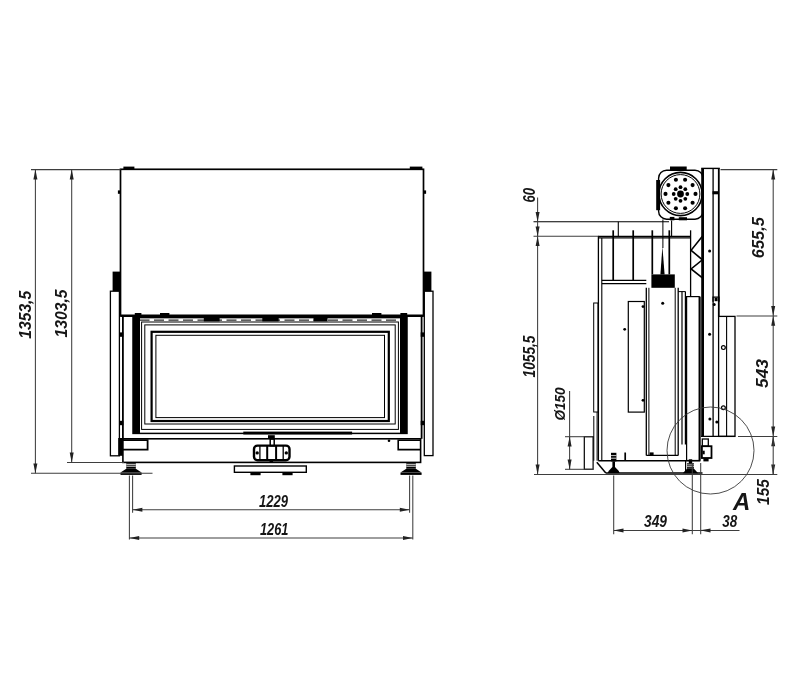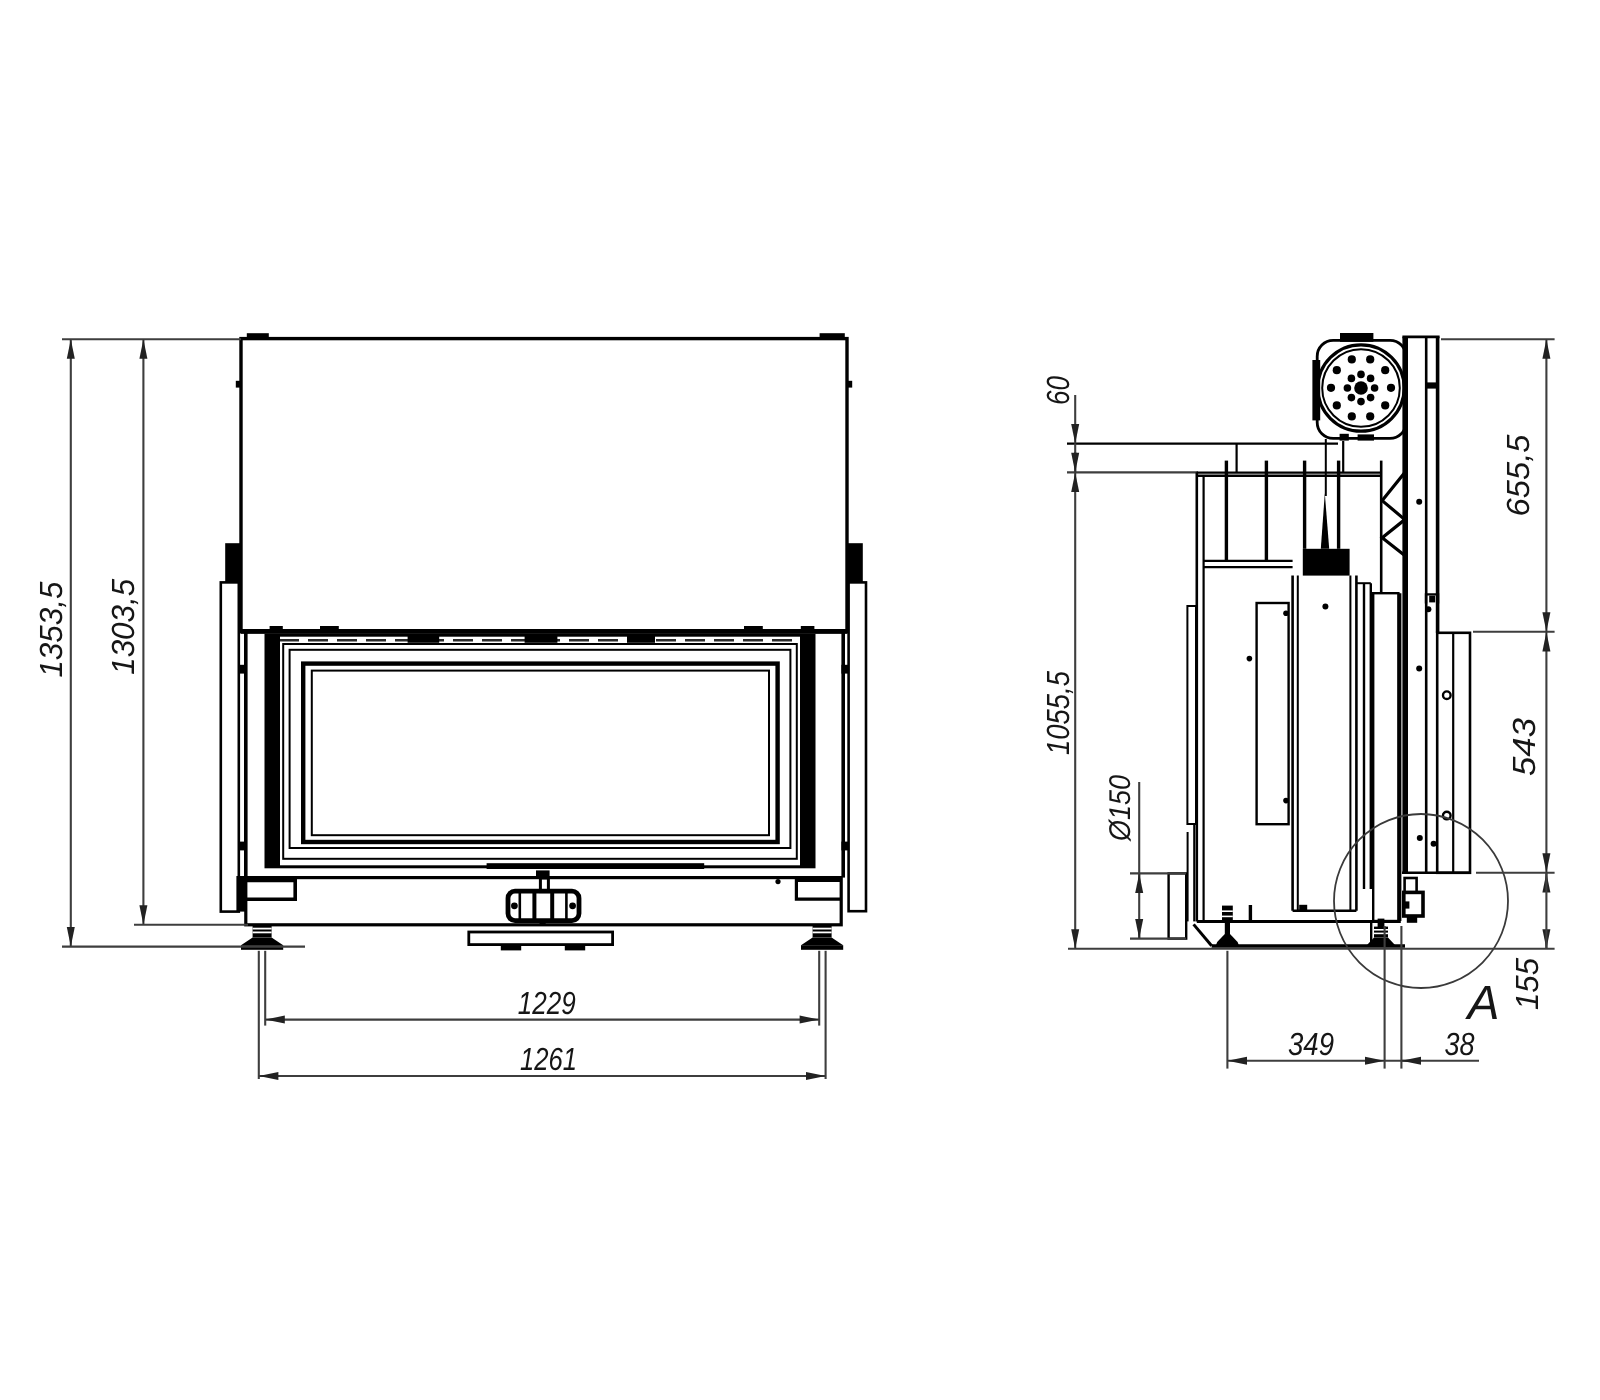--- a/index.html
+++ b/index.html
@@ -1,16 +1,16 @@
 <!DOCTYPE html>
 <html><head>
 <meta charset="utf-8">
 <style>
 html,body{margin:0;padding:0;background:#fff;}
-.wrap{width:736px;height:700px;background:#f9a8d4;position:relative;}
+.wrap{width:736px;height:700px;background:#f9a8d4;position:relative;font-weight:bold;}
 text{font-family:"Liberation Sans",sans-serif;font-style:italic;fill:#161616;}
 .t14{font-size:16px;}
 .t13{font-size:16px;}
 .t12{font-size:15px;}
 .obj{stroke:#000;fill:none;}
 .dim{stroke:#3e3e3e;stroke-width:1.05;fill:none;}
 </style>
 </head>
 <body>
 <div class="wrap">

